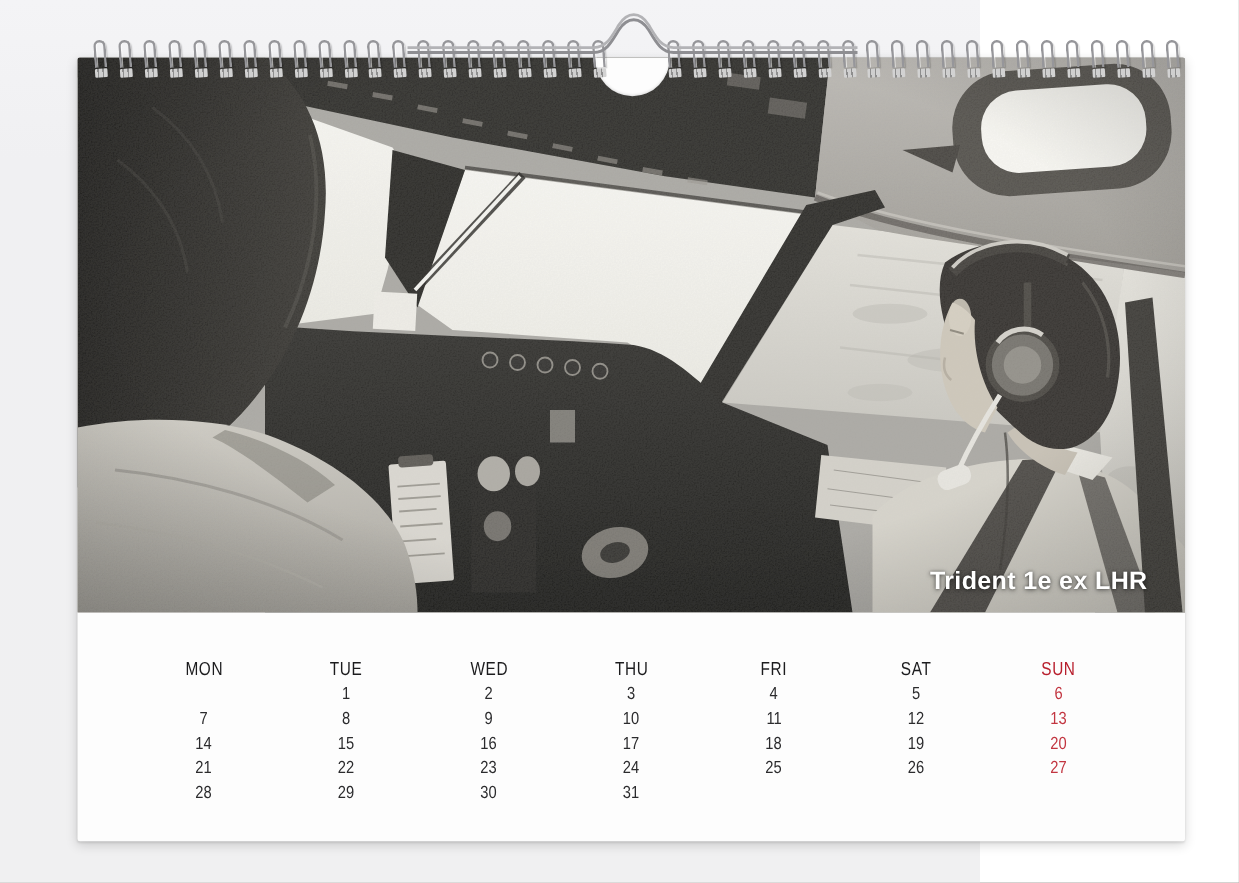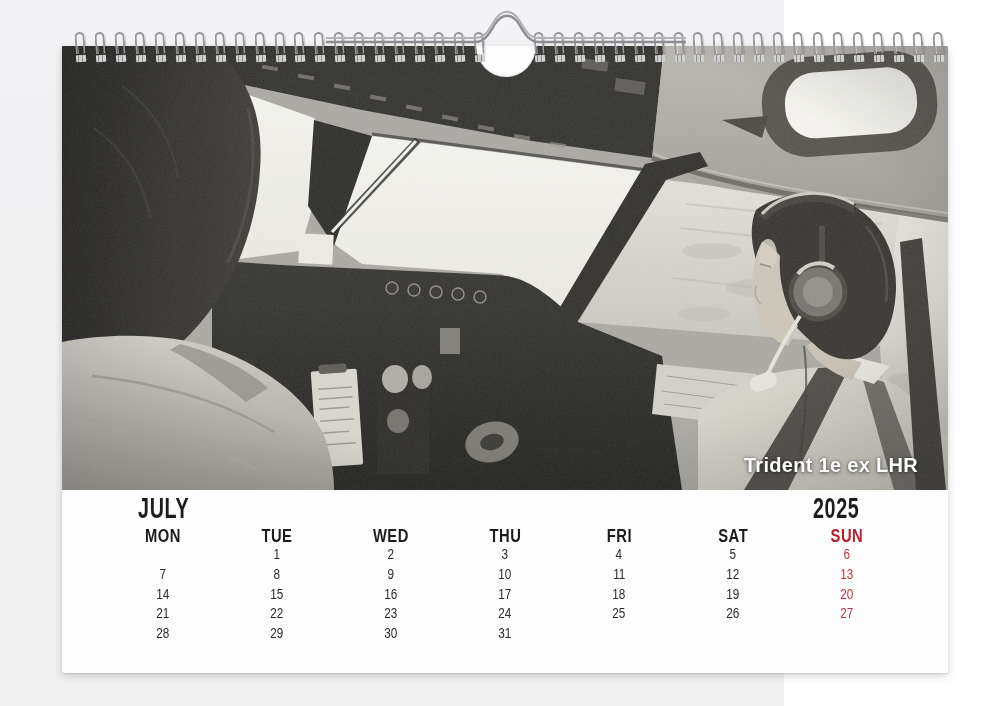--- a/index.html
+++ b/index.html
@@ -30,21 +30,21 @@
   
   .grid-section { position:absolute; left:0; top:444px; width:886px; height:183px; color:var(--ink,#1c1c1e); }
   .title-row { position:absolute; left:0; top:0; width:100%; height:34px; }
   .month { position:absolute; left:76px; top:2px; font-size:29px; font-weight:bold;
            letter-spacing:1px; transform:scaleX(.68); transform-origin:0 0; white-space:nowrap; }
   .year  { position:absolute; right:88px; top:2px; font-size:29px; font-weight:bold;
            letter-spacing:1px; transform:scaleX(.68); transform-origin:100% 0; white-space:nowrap; }
 
   .day-grid { position:absolute; left:44px; top:37px; width:798px;
               display:grid; grid-template-columns:repeat(7,1fr); text-align:center; }
-  .hcell { height:18px; line-height:18px; font-weight:bold; font-size:18px; }
+  .hcell { height:18px; line-height:18px; font-weight:normal; font-size:15px; }
   .hcell span { display:inline-block; transform:scaleX(.82); letter-spacing:.6px; }
   .dcell { height:19.8px; line-height:19.8px; font-size:14px; color:#2b2b2d; }
   .dcell span { display:inline-block; transform:scaleX(.84); }
   .hcell.sun { color:var(--red-h,#b8202e); }
   .dcell.sun { color:var(--red,#c23540); }
 
   
   .binding { position:absolute; left:75px; top:32px; width:862px; height:26px; z-index:3; }
   .loop { position:absolute; top:0; width:10px; height:22px;
           border:2px solid #96969a; border-bottom:none; border-radius:5px 5px 0 0;
@@ -230,24 +230,20 @@
 
         <rect x="0" y="0" width="886" height="444" fill="url(#vig)"></rect>
         <rect x="0" y="0" width="886" height="444" filter="url(#grain)" opacity="0.16"></rect>
       </svg>
 
       <div class="hang-notch"></div>
       <div class="photo-caption">Trident 1e ex LHR</div>
     </div>
 
     <div class="grid-section">
-      <div class="title-row">
-        <span class="month">JULY</span>
-        <span class="year">2025</span>
-      </div>
       <div class="day-grid" id="day-grid">
           <div class="hcell"><span>MON</span></div>
           <div class="hcell"><span>TUE</span></div>
           <div class="hcell"><span>WED</span></div>
           <div class="hcell"><span>THU</span></div>
           <div class="hcell"><span>FRI</span></div>
           <div class="hcell"><span>SAT</span></div>
           <div class="hcell sun"><span>SUN</span></div>
           <div class="dcell"><span></span></div>
           <div class="dcell"><span>1</span></div>

